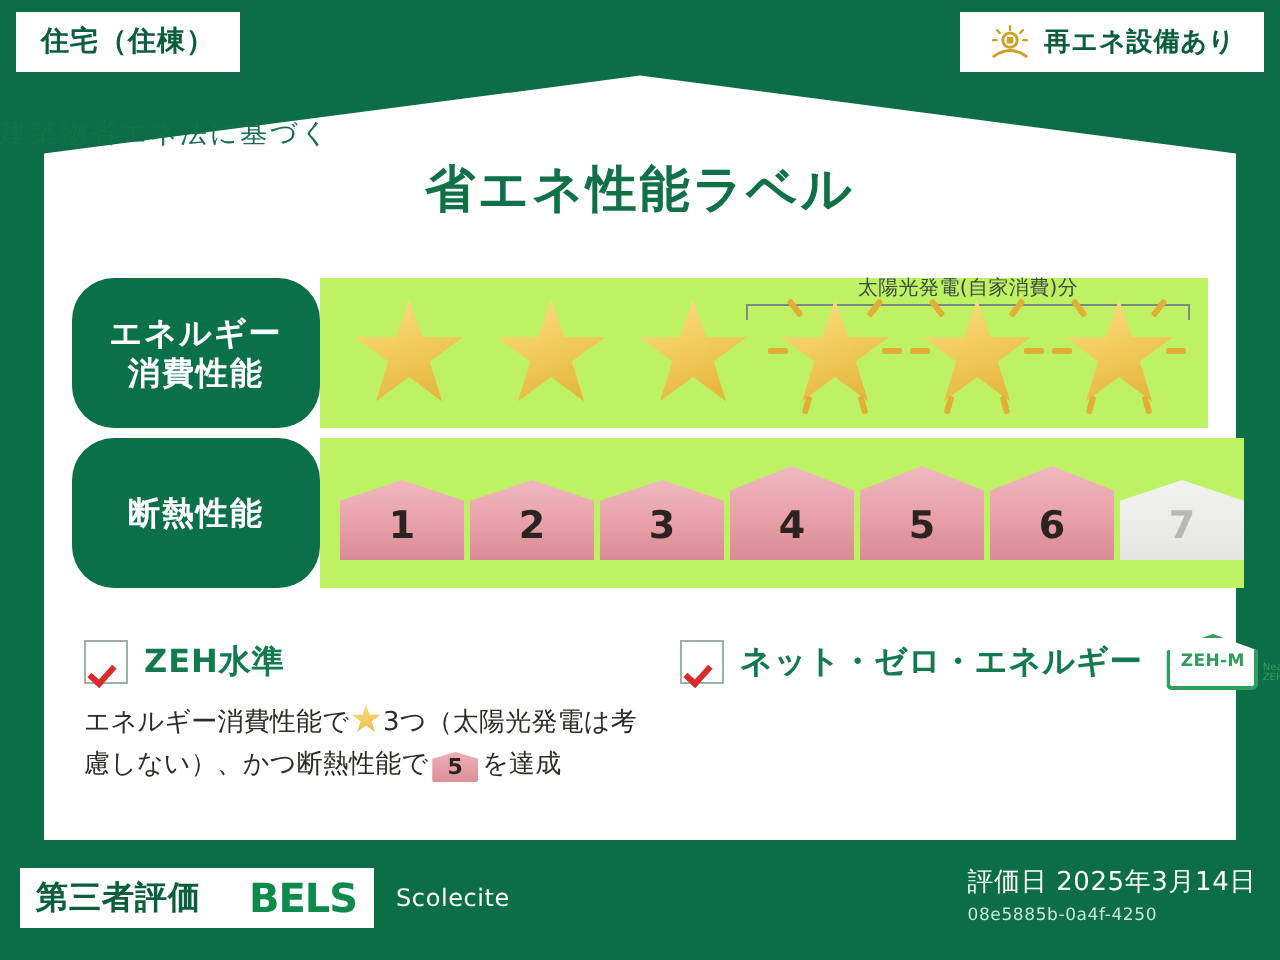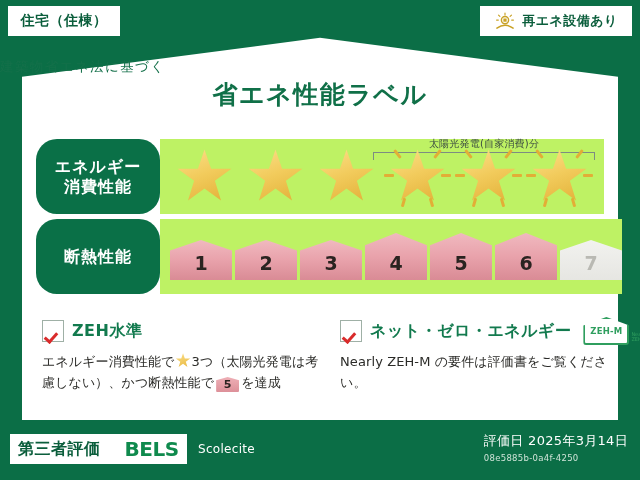--- a/index.html
+++ b/index.html
@@ -301,21 +301,20 @@
         <span class="checkbox"></span>
         <span class="criteria-title">ネット・ゼロ・エネルギー</span>
         <span id="zeh-m-logo">
           <span class="house">ZEH-M</span>
           <span class="sub">
             <span>Nearly</span><br>
             <span>ZEH-M</span>
           </span>
         </span>
       </div>
-      <div class="criteria-body">Nearly ZEH-M の要件は評価書をご覧ください。</div>
     </div>
   </div>
 
   <div id="footer">
     <div id="bels-box">
       <span class="jp">第三者評価</span>
       <span class="bels">BELS</span>
     </div>
     <div id="evaluator-name">Scolecite</div>
     <div id="footer-right">

